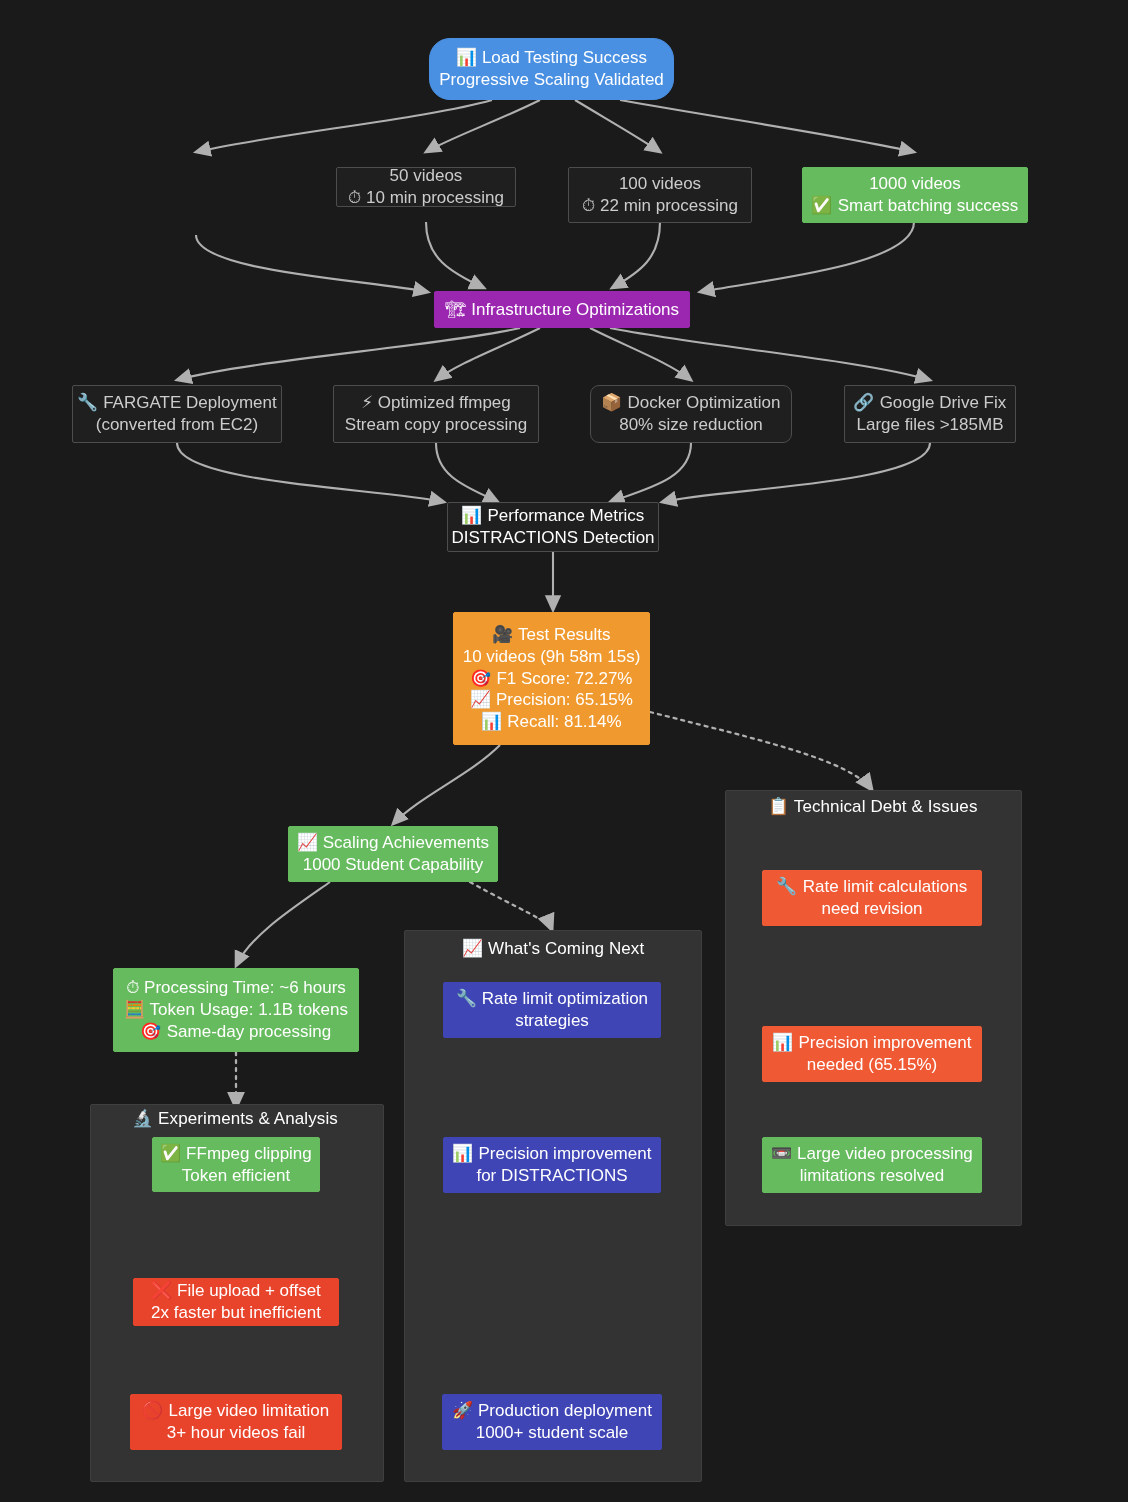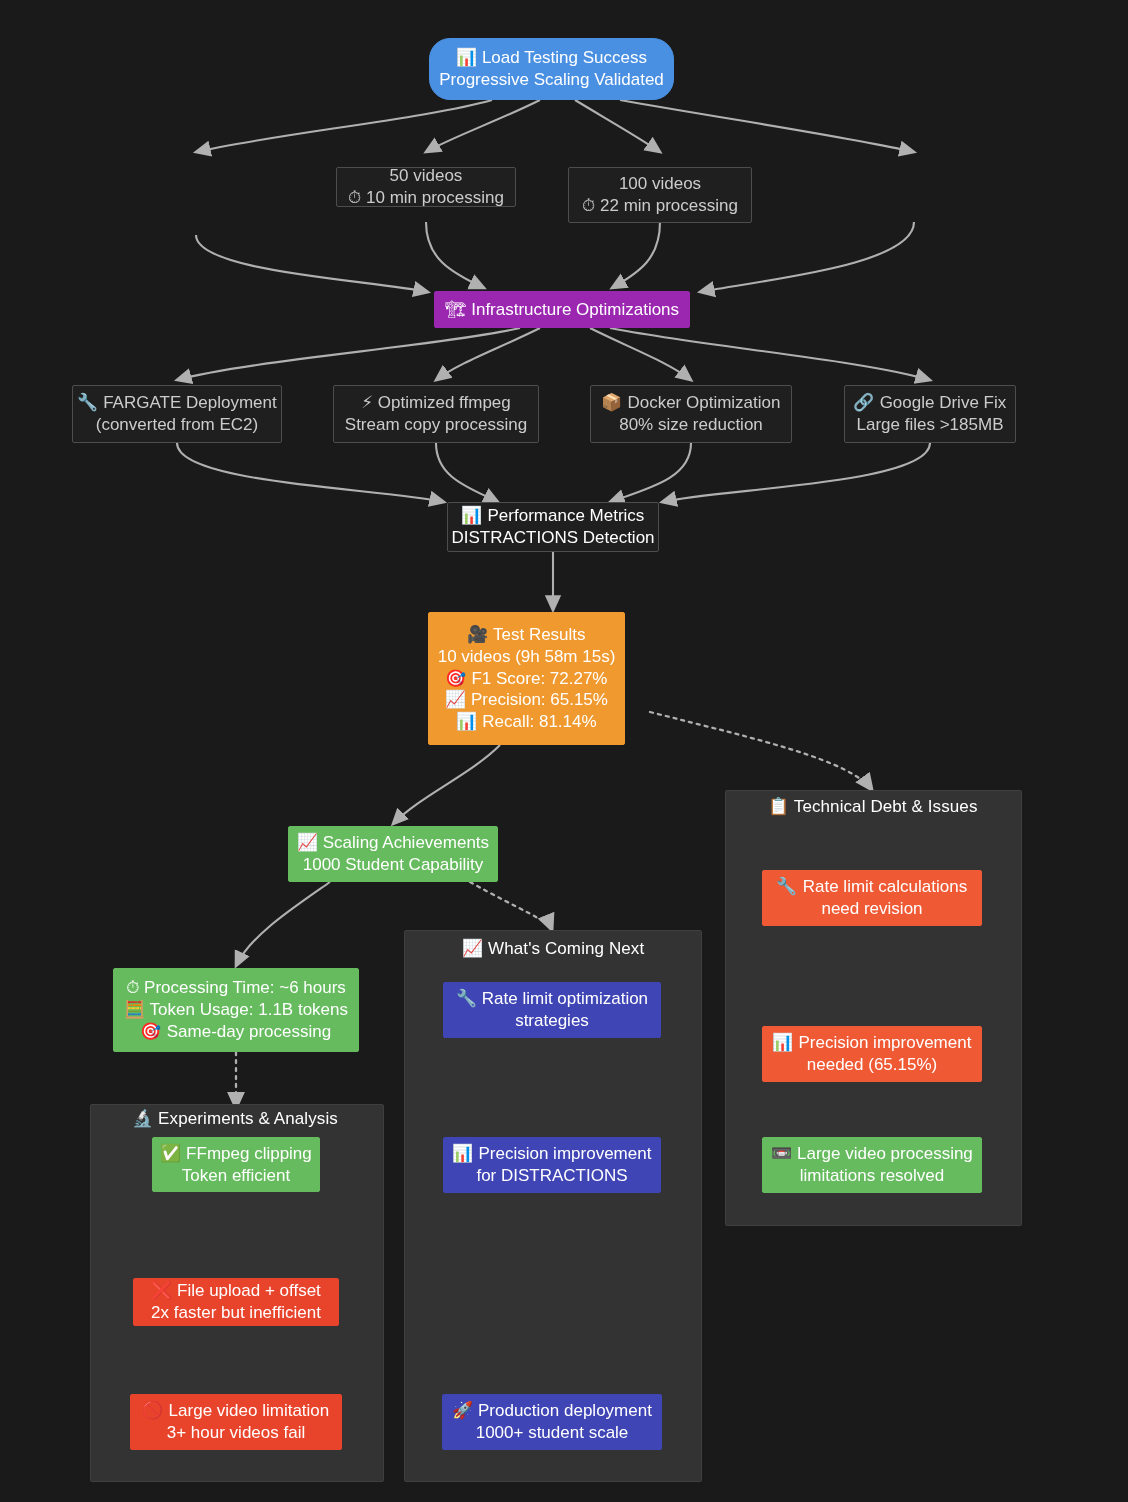--- a/index.html
+++ b/index.html
@@ -103,51 +103,55 @@
   <div class="node n-dark" style="left:336px;top:167px;width:180px;height:40px;">
     <span class="lbl">50 videos
 ⏱ 10 min processing</span>
   </div>
 
   <div class="node n-dark" style="left:568px;top:167px;width:184px;height:56px;">
     <span class="lbl">100 videos
 ⏱ 22 min processing</span>
   </div>
 
+  <div class="node n-green" style="left:802px;top:167px;width:226px;height:56px;">
+    <span class="lbl">1000 videos
+✅ Smart batching success</span>
+  </div>
 
   <div class="node n-purple" style="left:434px;top:291px;width:256px;height:37px;">
     <span class="lbl">🏗 Infrastructure Optimizations</span>
   </div>
 
   <div class="node n-dark" style="left:72px;top:385px;width:210px;height:58px;">
     <span class="lbl">🔧 FARGATE Deployment
 (converted from EC2)</span>
   </div>
 
   <div class="node n-dark" style="left:333px;top:385px;width:206px;height:58px;">
     <span class="lbl">⚡ Optimized ffmpeg
 Stream copy processing</span>
   </div>
 
-  <div class="node n-dark" style="left:590px;top:385px;width:202px;height:58px;">
+  <div class="node n-dark" style="left:590px;top:385px;width:202px;height:58px;border-radius:9px;">
     <span class="lbl">📦 Docker Optimization
 80% size reduction</span>
   </div>
 
   <div class="node n-dark" style="left:844px;top:385px;width:172px;height:58px;">
     <span class="lbl">🔗 Google Drive Fix
 Large files &gt;185MB</span>
   </div>
 
   <div class="node n-metric" style="left:447px;top:502px;width:212px;height:50px;">
     <span class="lbl">📊 Performance Metrics
 DISTRACTIONS Detection</span>
   </div>
 
-  <div class="node n-orange" style="left:428px;top:612px;width:197px;height:133px;text-align:center;">
+  <div class="node n-orange" style="left:453px;top:612px;width:197px;height:133px;text-align:center;">
     <span class="lbl">🎥 Test Results
 10 videos (9h 58m 15s)
 🎯 F1 Score: 72.27%
 📈 Precision: 65.15%
 📊 Recall: 81.14%</span>
   </div>
 
   <div class="node n-green" style="left:288px;top:826px;width:210px;height:56px;">
     <span class="lbl">📈 Scaling Achievements
 1000 Student Capability</span>

